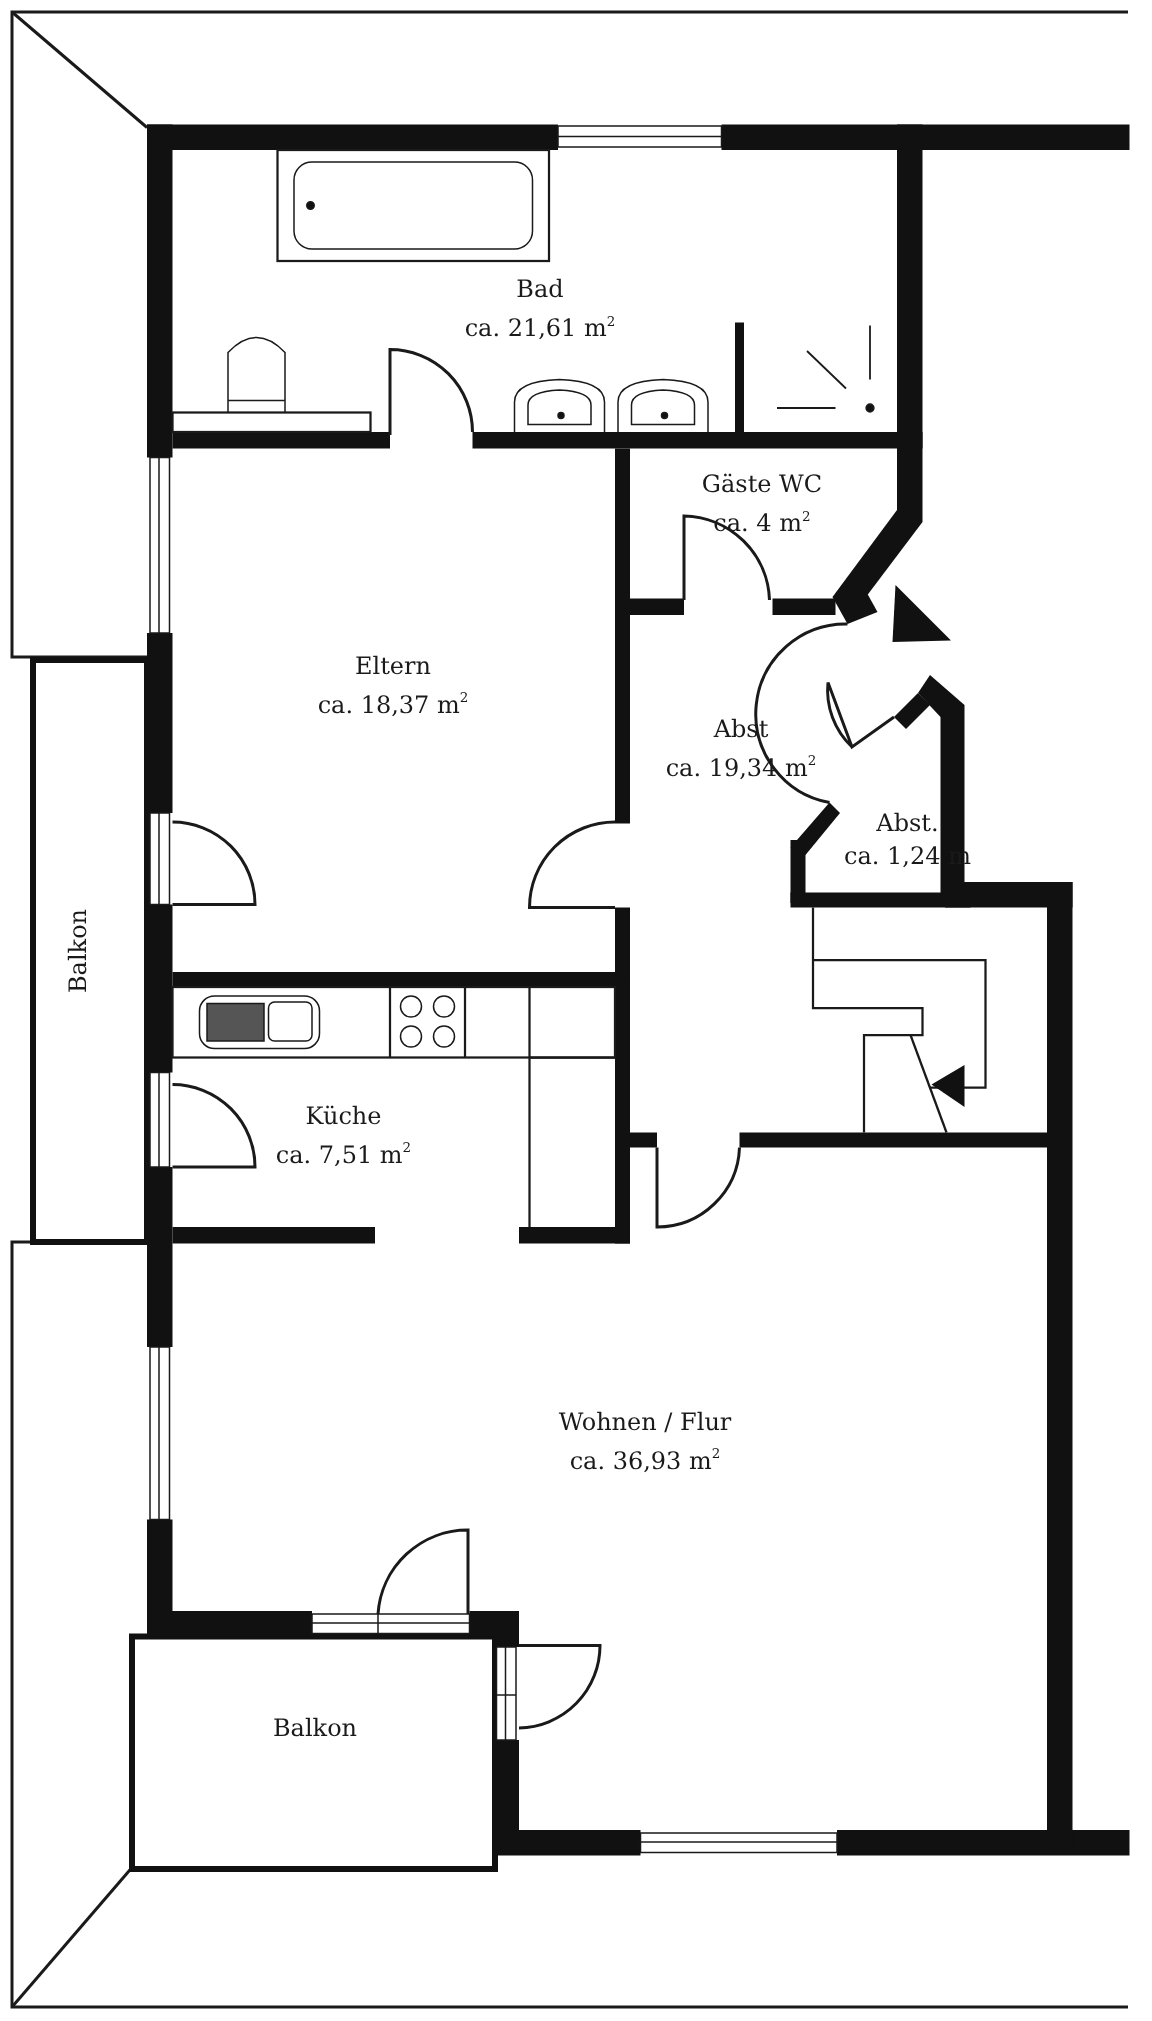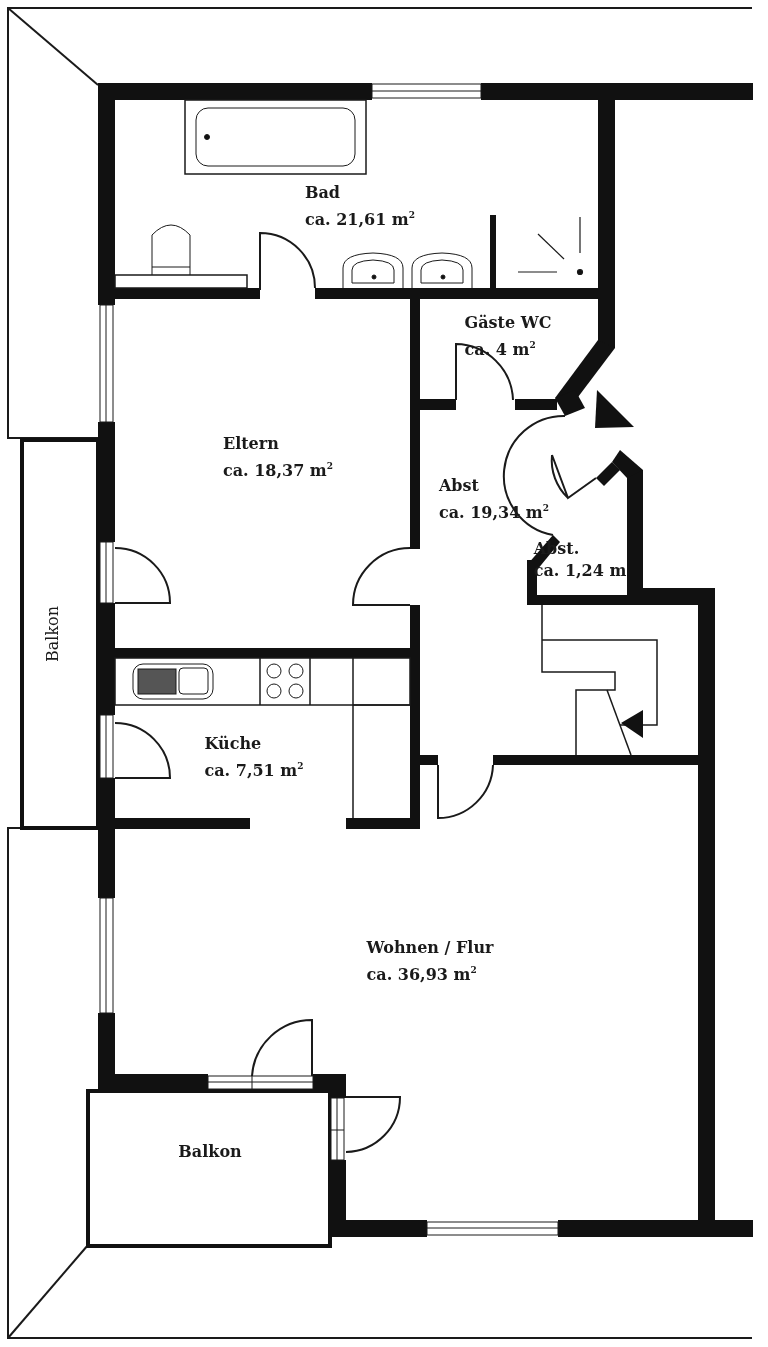--- a/index.html
+++ b/index.html
@@ -1,18 +1,18 @@
 <!DOCTYPE html>
 <html><head>
 <meta charset="utf-8">
 <style>
   html,body{margin:0;padding:0;background:#ffffff;}
   body{width:768px;height:1347px;position:relative;overflow:hidden;}
   #plan{position:absolute;left:0;top:0;width:768px;height:1347px;}
-  .lbl{position:absolute;font-family:"DejaVu Serif","Liberation Serif",serif;color:#1a1a1a;font-size:16px;line-height:22px;white-space:nowrap;transform:translateX(-50%);font-weight:bold;}
+  .lbl{position:absolute;font-family:"DejaVu Serif","Liberation Serif",serif;color:#1a1a1a;font-size:16px;text-align:center;line-height:22px;white-space:nowrap;transform:translateX(-50%);}
   .lbl sup{font-size:9px;vertical-align:7px;}
   .lbl .area{display:block;}
   .vlbl{position:absolute;font-family:"DejaVu Serif","Liberation Serif",serif;color:#1a1a1a;font-size:16px;white-space:nowrap;transform:translate(-50%,-50%) rotate(-90deg);}
 </style>
 </head>
 <body>
 
 <svg id="plan" viewBox="0 0 768 1347" xmlns="http://www.w3.org/2000/svg">
 
   <g fill="none" stroke="#1a1a1a" stroke-width="2">
@@ -171,33 +171,33 @@
 </svg>
 
 <div class="lbl" style="left:360px;top:182px;">
   <span>Bad</span>
   <span class="area"><span>ca. 21,61 m</span><sup>2</sup></span>
 </div>
 <div class="lbl" style="left:508px;top:312px;">
   <span>Gäste WC</span>
   <span class="area"><span>ca. 4 m</span><sup>2</sup></span>
 </div>
-<div class="lbl" style="left:262px;top:433px;margin-left:16px;">
+<div class="lbl" style="left:262px;top:433px;">
   <span>Eltern</span>
   <span class="area"><span>ca. 18,37 m</span><sup>2</sup></span>
 </div>
 <div class="lbl" style="left:494px;top:475px;">
   <span>Abst</span>
   <span class="area"><span>ca. 19,34 m</span><sup>2</sup></span>
 </div>
-<div class="lbl" style="left:580px;top:538px;">
+<div class="lbl" style="left:605px;top:538px;">
   <span>Abst.</span>
   <span class="area">ca. 1,24 m</span>
 </div>
-<div class="lbl" style="left:229px;top:733px;margin-left:25px;">
+<div class="lbl" style="left:229px;top:733px;">
   <span>Küche</span>
   <span class="area"><span>ca. 7,51 m</span><sup>2</sup></span>
 </div>
 <div class="lbl" style="left:430px;top:937px;">
   <span>Wohnen / Flur</span>
   <span class="area"><span>ca. 36,93 m</span><sup>2</sup></span>
 </div>
 <div class="vlbl" style="left:52px;top:634px;">Balkon</div>
 <div class="lbl" style="left:210px;top:1141px;">Balkon</div>
 

